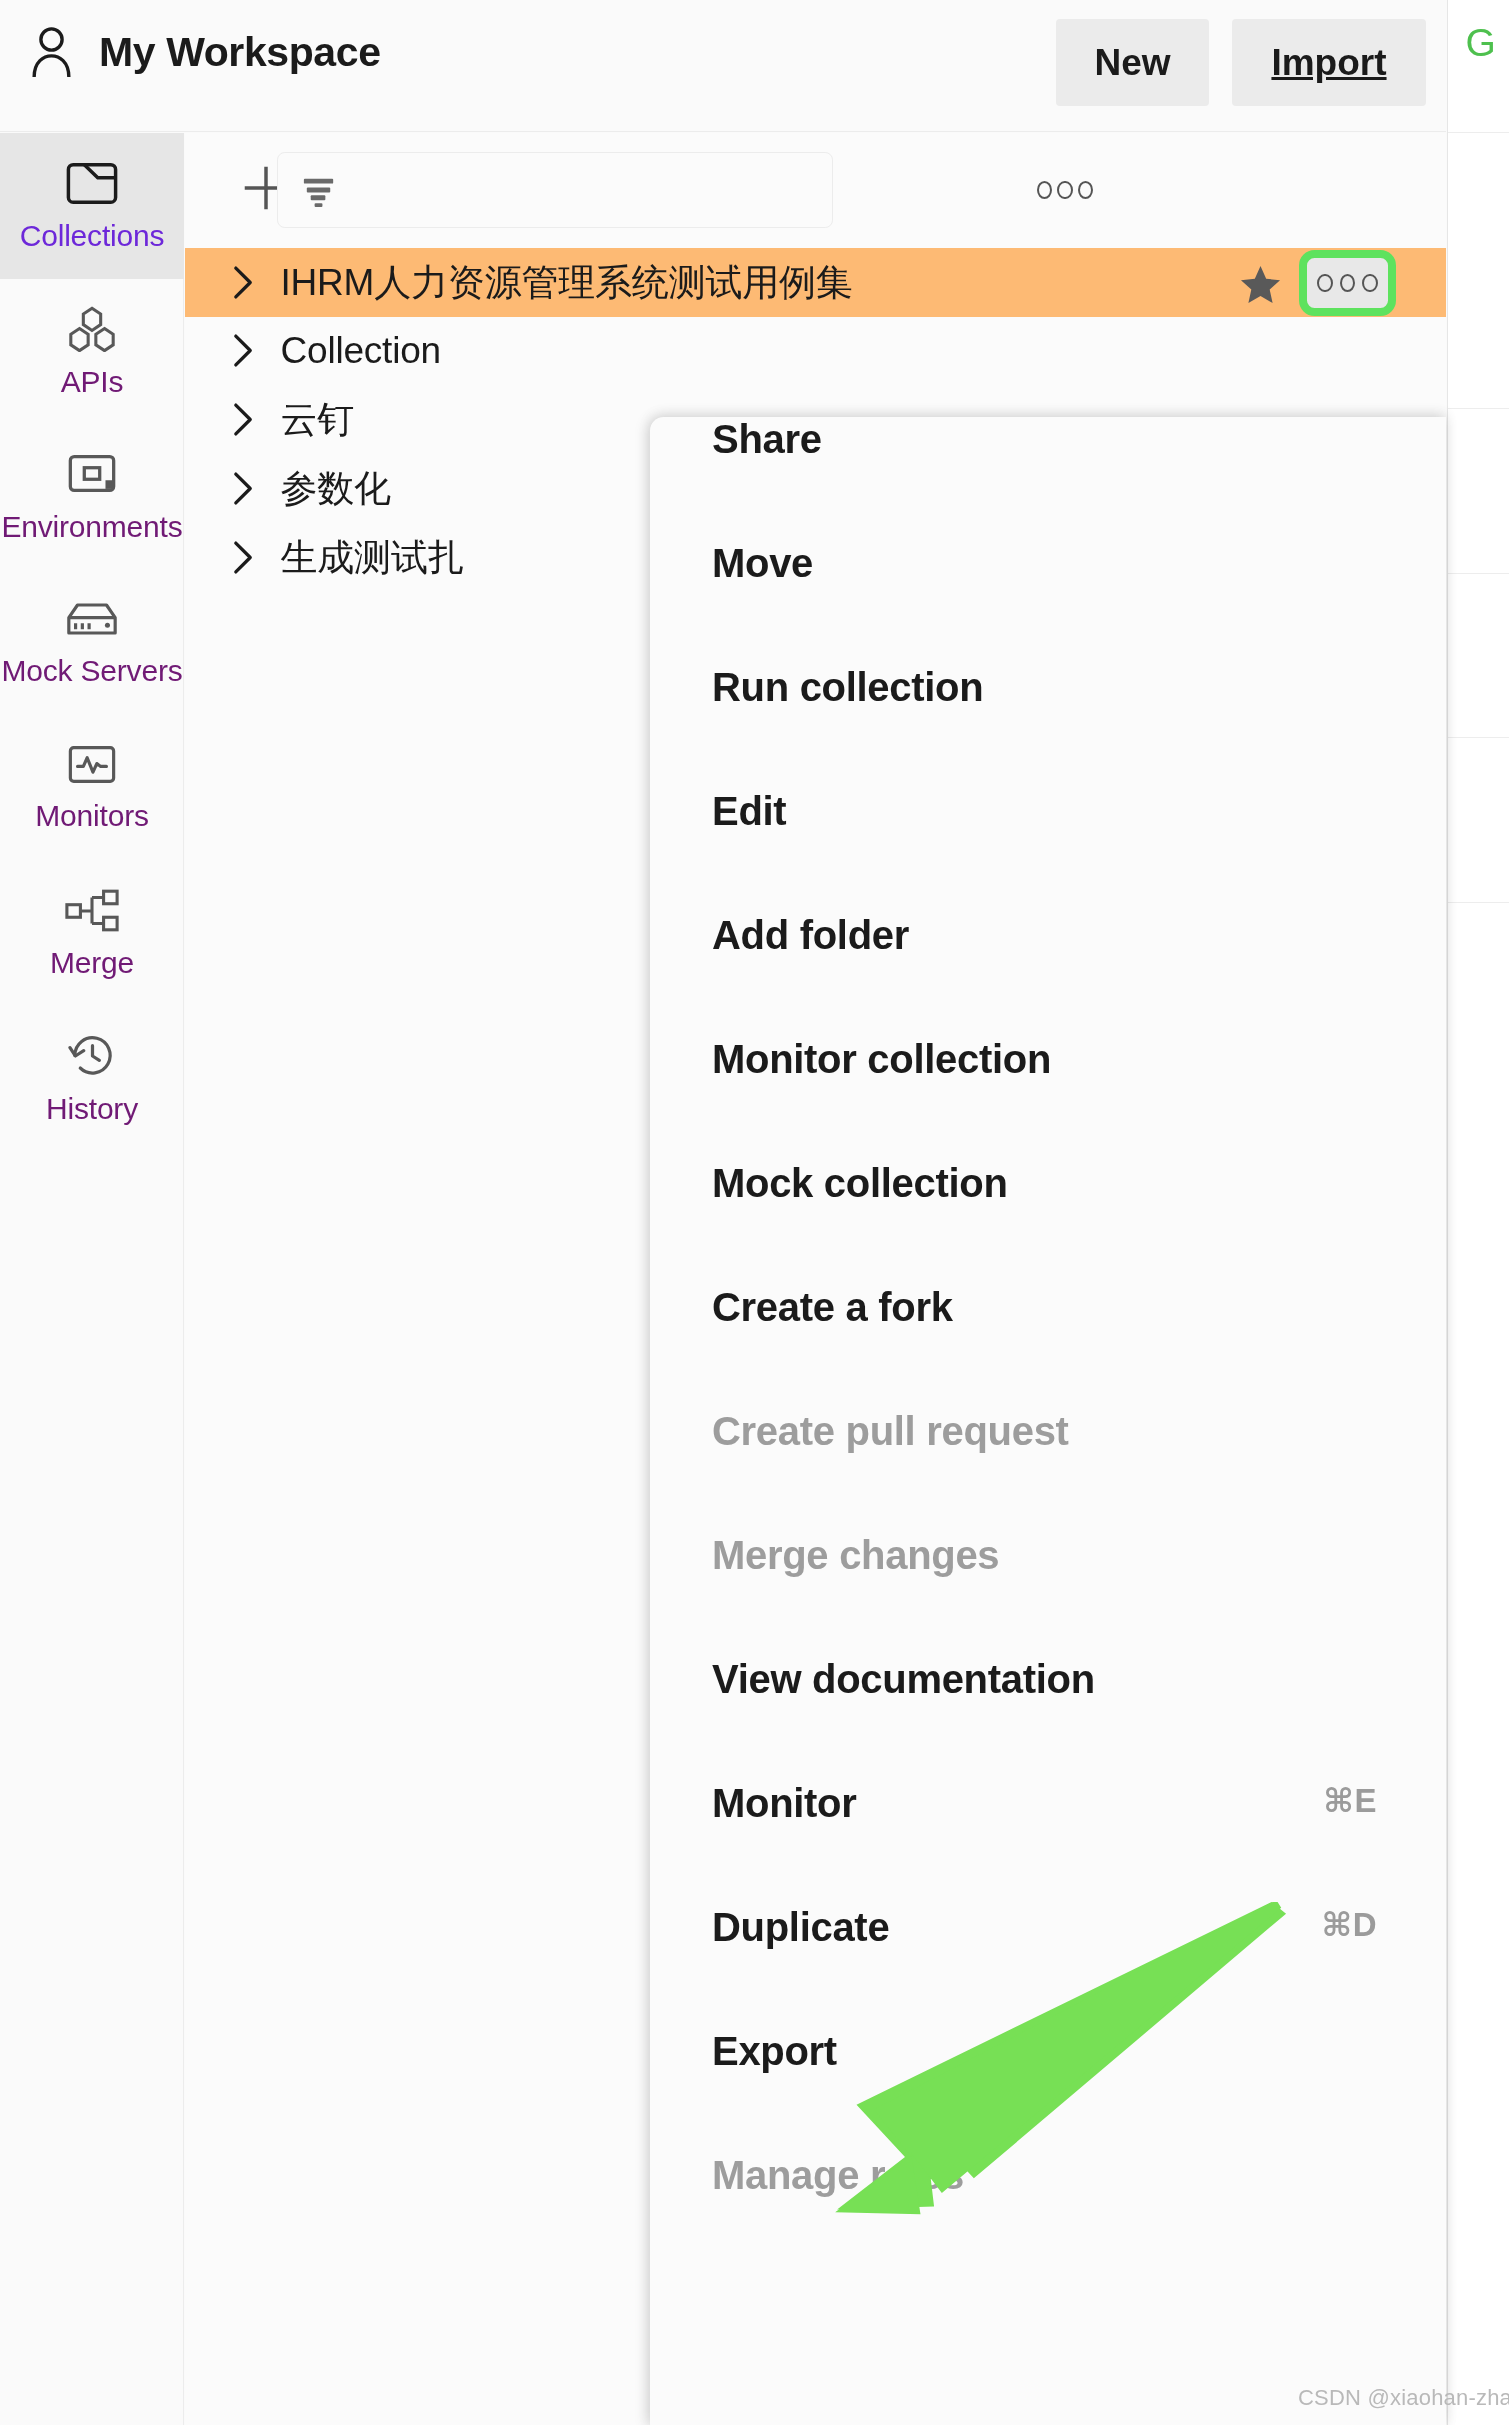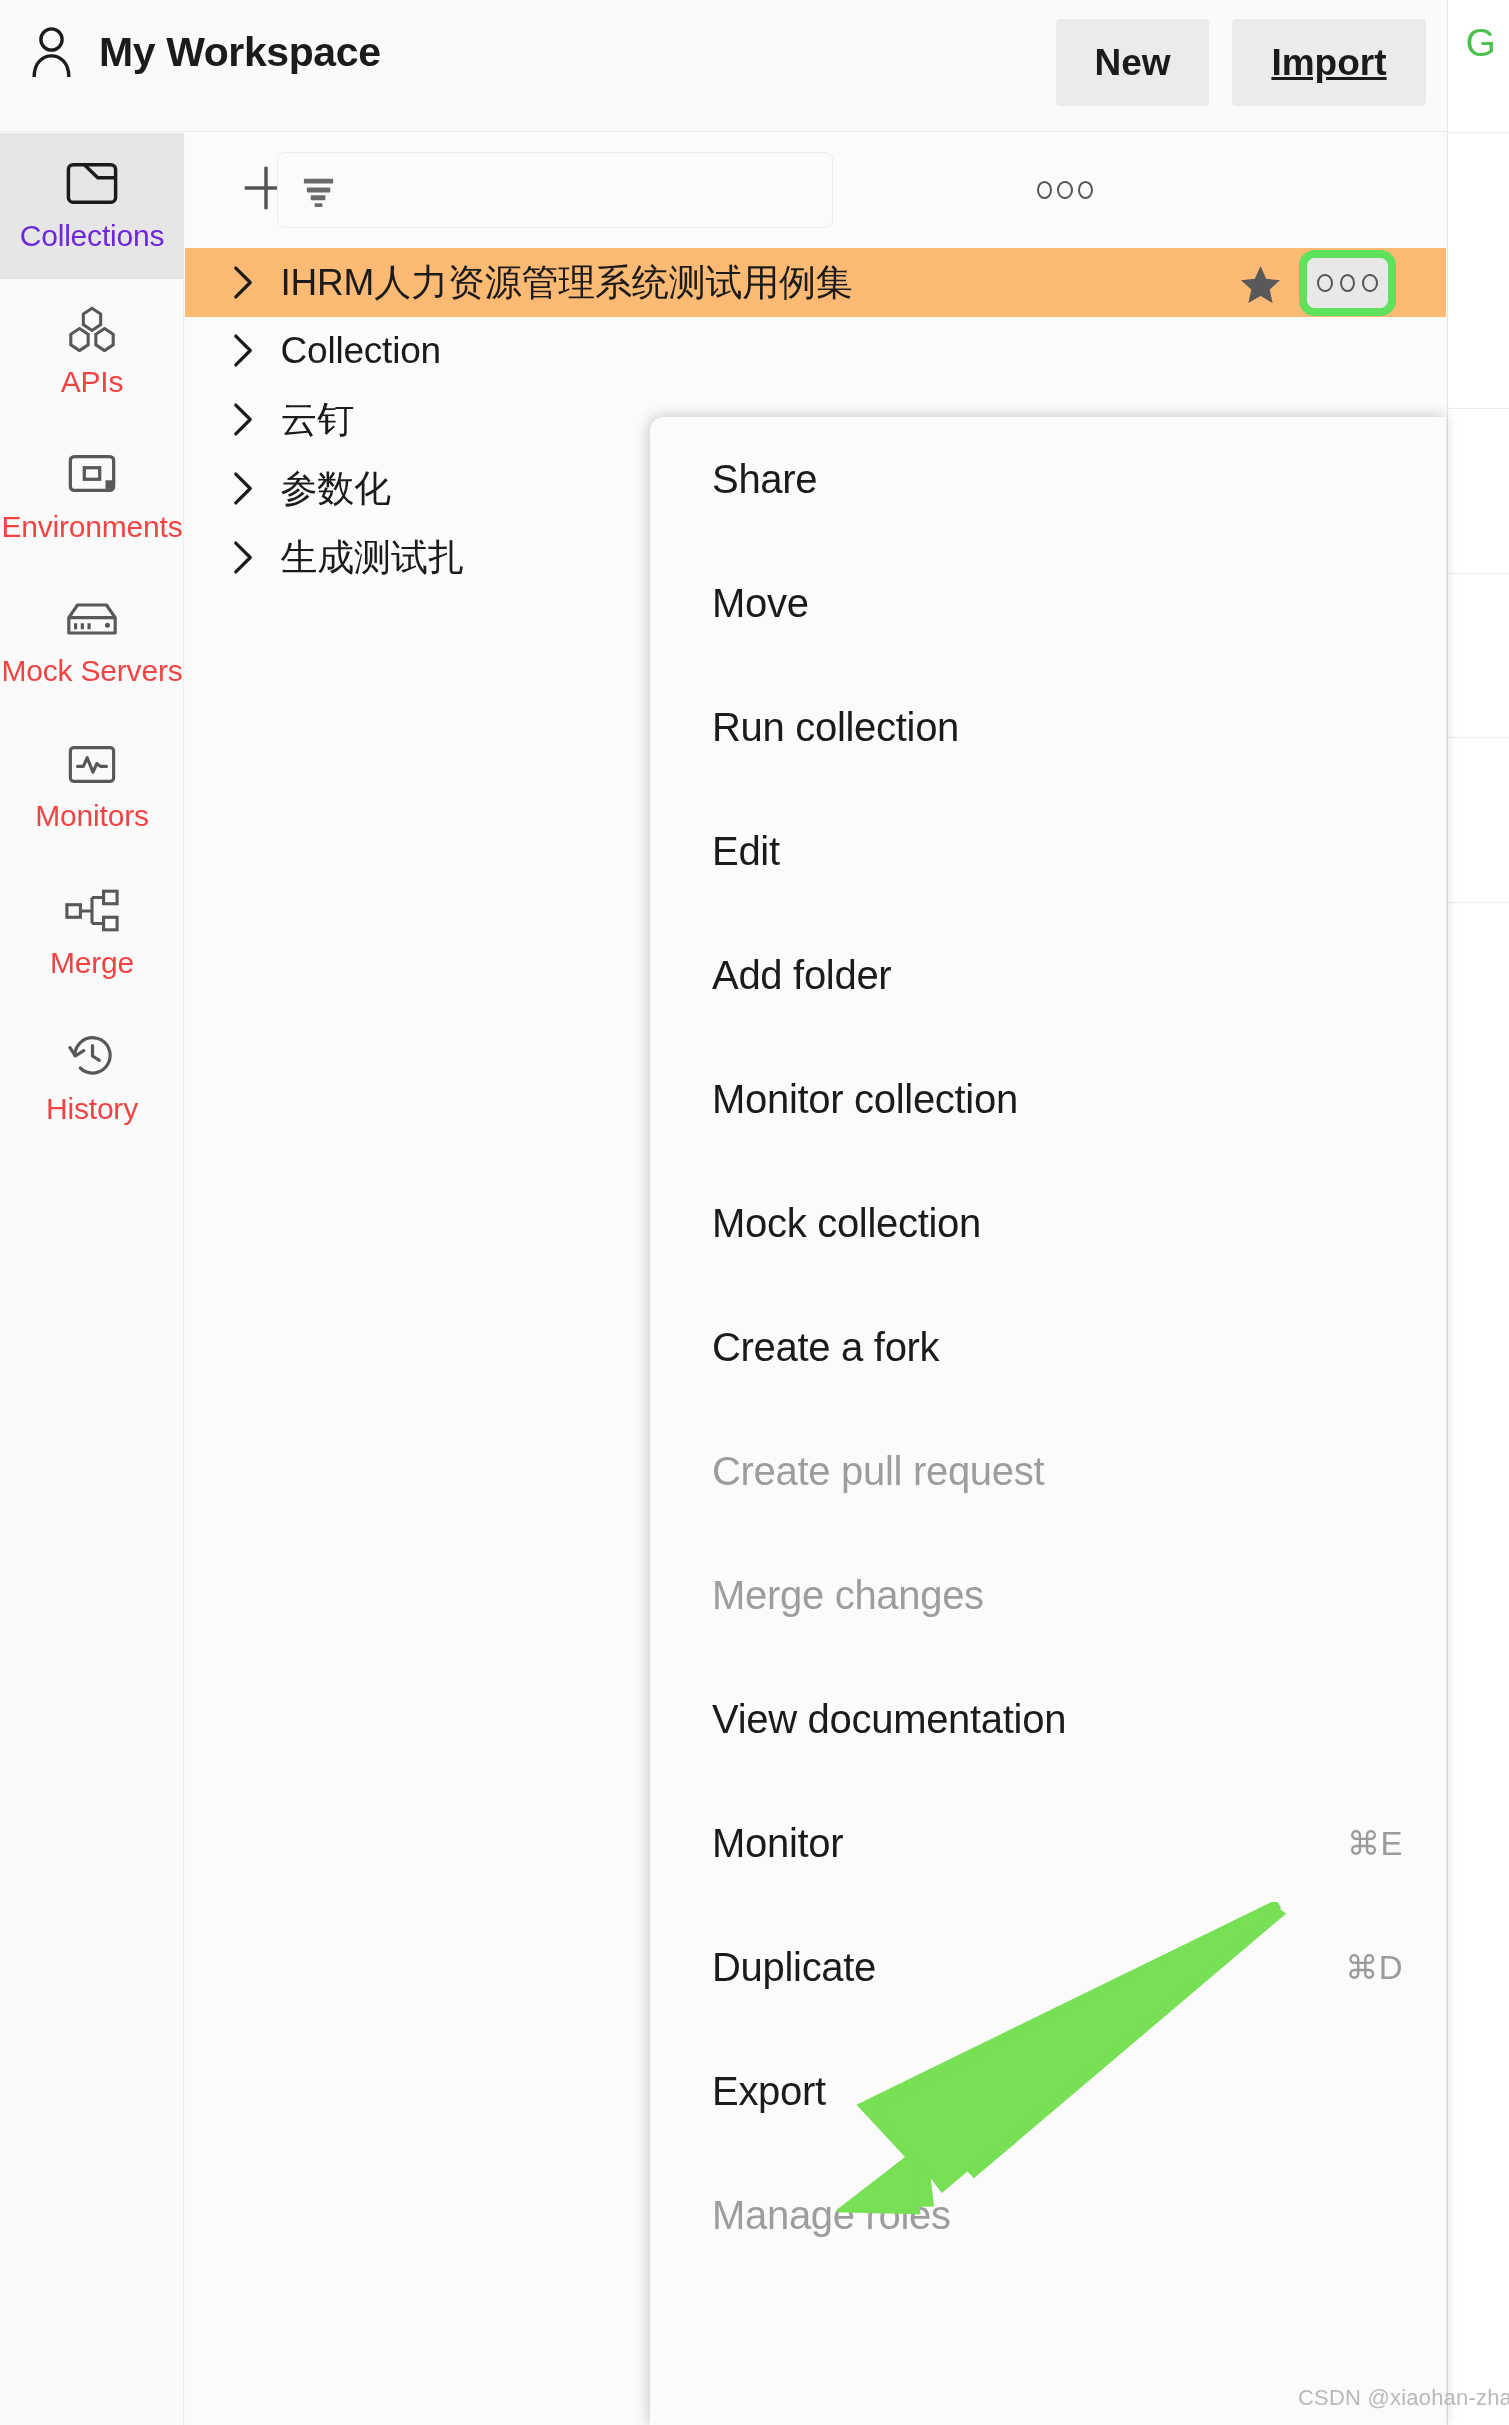--- a/index.html
+++ b/index.html
@@ -60,21 +60,21 @@
   
   #rail {
     position: absolute; left: 0; top: 133px;
     width: 184px; height: 2293px;
     background: #fafafa;
     border-right: 1px solid #ececec;
   }
   .rail-item {
     position: absolute; left: 0; width: 184px; height: 146px;
     display: flex; flex-direction: column; align-items: center; justify-content: center;
-    gap: 13.6px; cursor: pointer; color: #ef4444;
+    gap: 13.6px; cursor: pointer; color: #701a75;
   }
   .rail-item.active { background: #e6e6e6; color: #1b1b1b; }
   .rail-item .rail-label { font-size: 30px; letter-spacing: -0.2px; white-space: nowrap; }
   .rail-item.active .rail-label { color: #6d28d9; }
   .rail-item svg { display: block; }
 
   
   #listcol {
     position: absolute; left: 185px; top: 133px;
     width: 1261px; height: 2293px;
@@ -140,23 +140,24 @@
     position: absolute; left: 650px; top: 417px;
     width: 796px; height: 2009px;
     background: #fbfbfb;
     border-radius: 13.6px 0 0 0;
     box-shadow: -2.9px 0 13.6px rgba(0,0,0,0.13), 0 -2.9px 13.6px rgba(0,0,0,0.08);
     overflow: hidden;
   }
   .menu-item {
     position: relative;
     height: 124px;
-    display: flex; align-items: center;
-    padding: 0 43px 0 62px;
+    display: flex; 
+    padding: 0 69px 0 62px;
     cursor: pointer;
+    font-weight: bold;
   }
   .menu-item .mi-label {
     font-size: 40px; color: #1b1b1b; letter-spacing: -0.3px; white-space: nowrap;
   }
   .menu-item.disabled { cursor: default; }
   .menu-item.disabled .mi-label { color: #9d9d9d; }
   .menu-item .mi-shortcut {
     margin-left: auto;
     font-size: 33px; color: #9b9b9b; letter-spacing: 0.5px; white-space: nowrap;
   }

